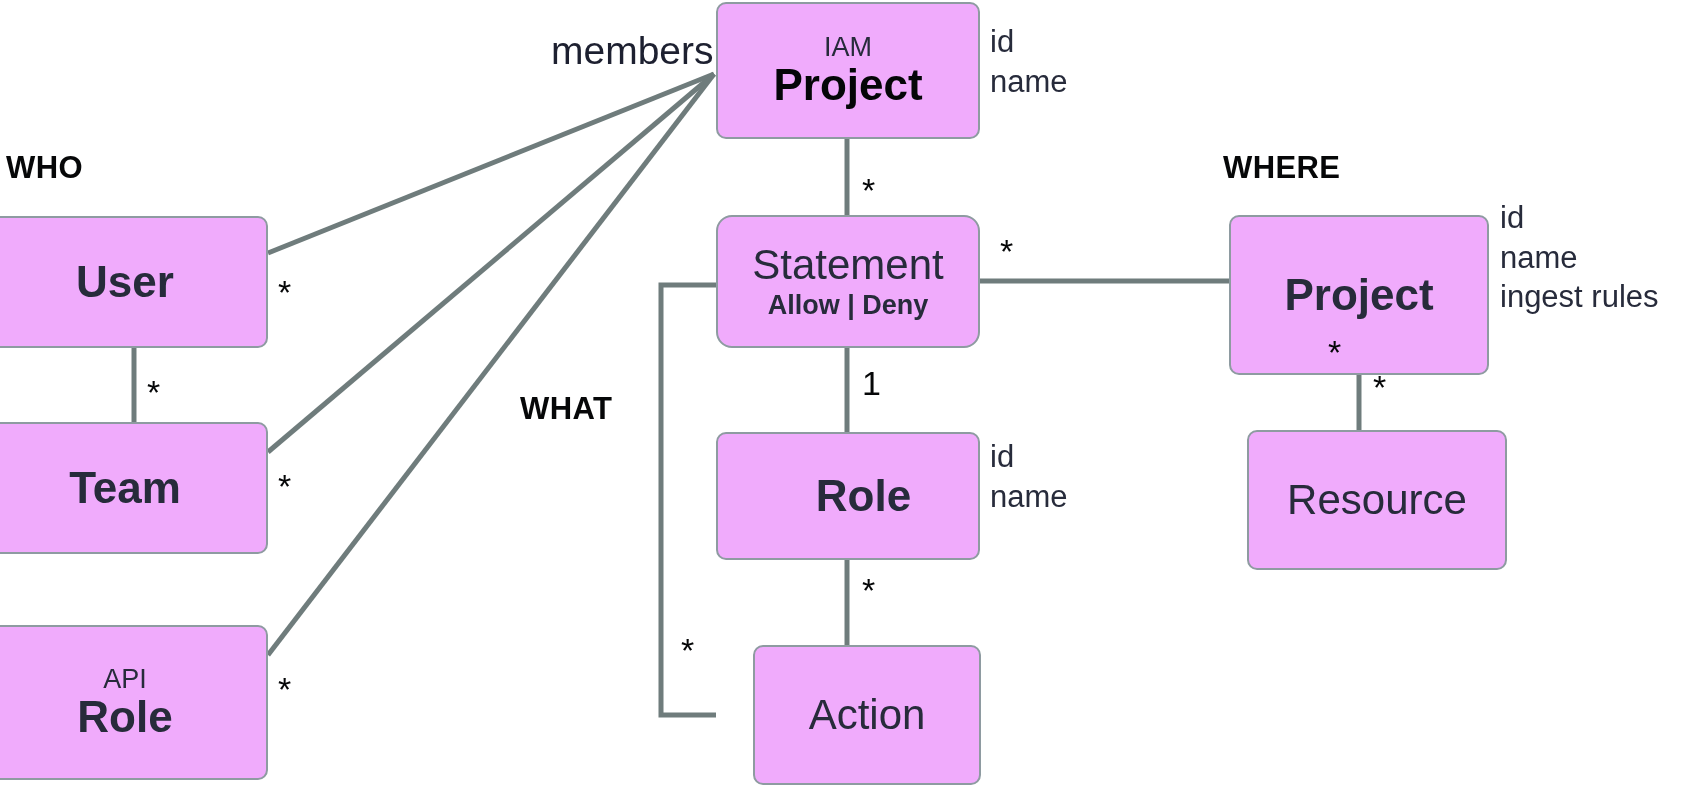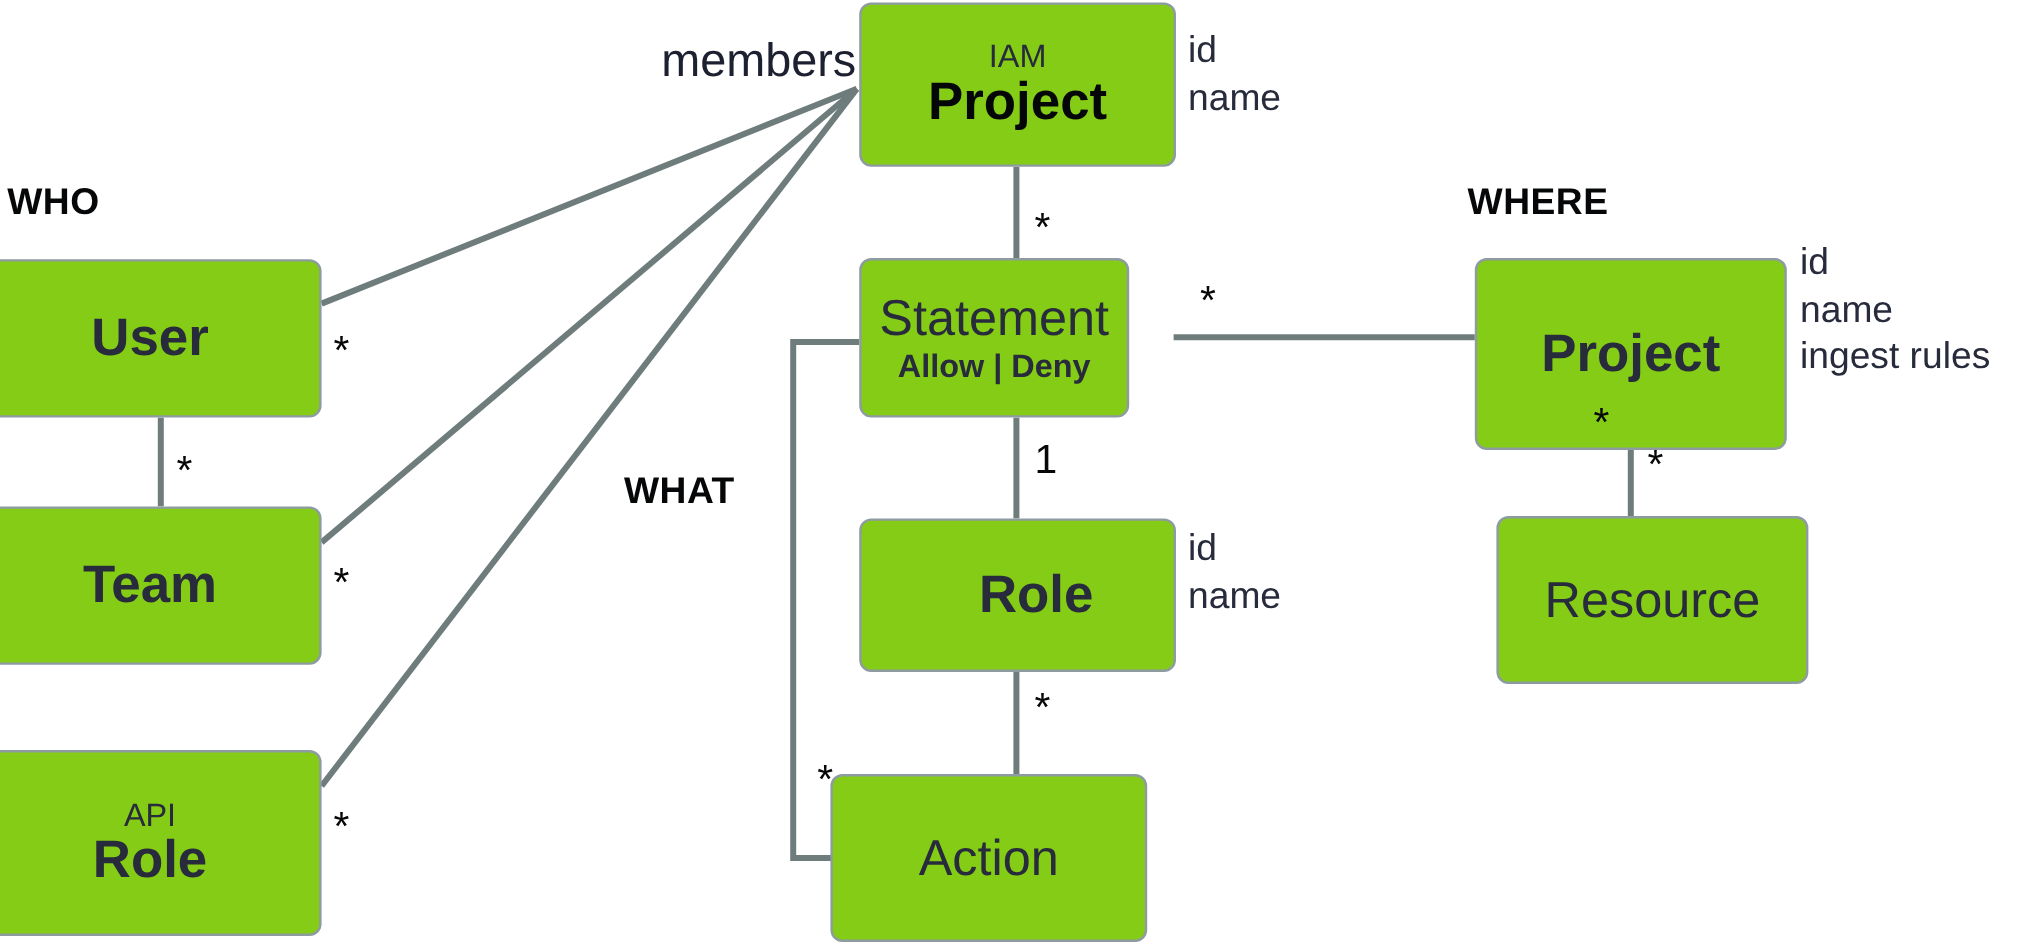--- a/index.html
+++ b/index.html
@@ -22,21 +22,21 @@
     position: absolute;
     left: 0;
     top: 0;
     width: 1690px;
     height: 790px;
     pointer-events: none;
   }
   .node {
     position: absolute;
     box-sizing: border-box;
-    background: #84cc16;
+    background: #f0abfc;
     border: 2px solid #8e9ba1;
     border-radius: 10px;
     display: flex;
     flex-direction: column;
     align-items: center;
     justify-content: center;
     color: #272b3b;
   }
   .node .sub {
     font-size: 27px;
@@ -140,30 +140,30 @@
 
   <div class="node" style="left:-18px; top:422px; width:286px; height:132px;">
     <div class="title">Team</div>
   </div>
 
   <div class="node" style="left:-18px; top:625px; width:286px; height:155px;">
     <div class="sub">API</div>
     <div class="title">Role</div>
   </div>
 
-  <div class="node" style="left:716px; top:215px; width:225px; height:133px;">
+  <div class="node" style="left:716px; top:215px; width:264px; height:133px;border-radius:16px;">
     <div class="title plain">Statement</div>
     <div class="note">Allow | Deny</div>
   </div>
 
   <div class="node" style="left:716px; top:432px; width:264px; height:128px;padding-left:31px;">
     <div class="title">Role</div>
   </div>
 
-  <div class="node" style="left:692px; top:645px; width:264px; height:140px;">
+  <div class="node" style="left:753px; top:645px; width:228px; height:140px;">
     <div class="title plain">Action</div>
   </div>
 
   <div class="node" style="left:1229px; top:215px; width:260px; height:160px;">
     <div class="title">Project</div>
   </div>
 
   <div class="node" style="left:1229px; top:430px; width:260px; height:140px;margin-left:18px;">
     <div class="title plain">Resource</div>
   </div>

